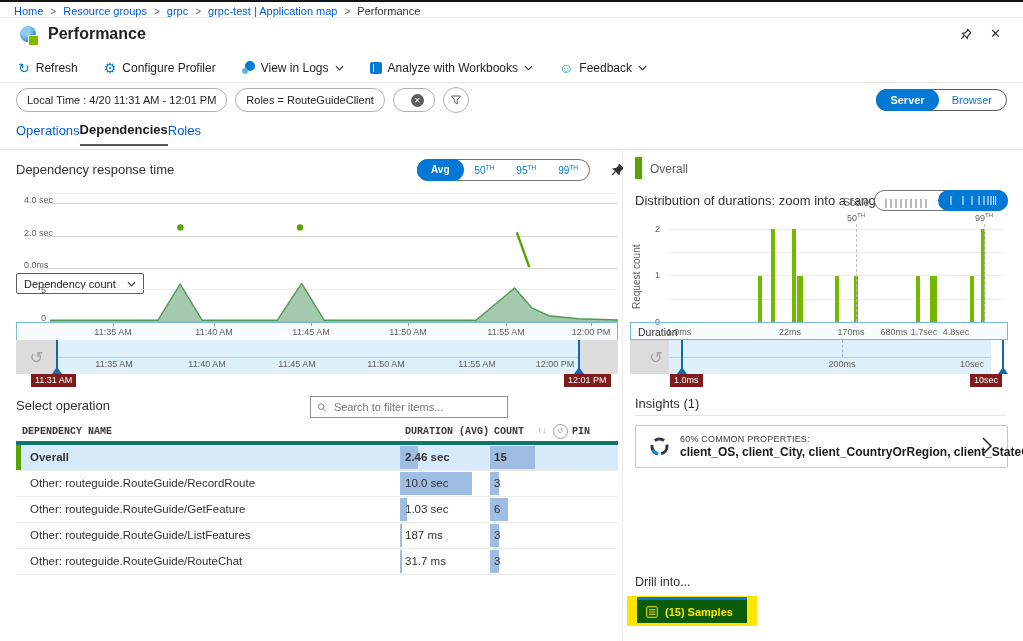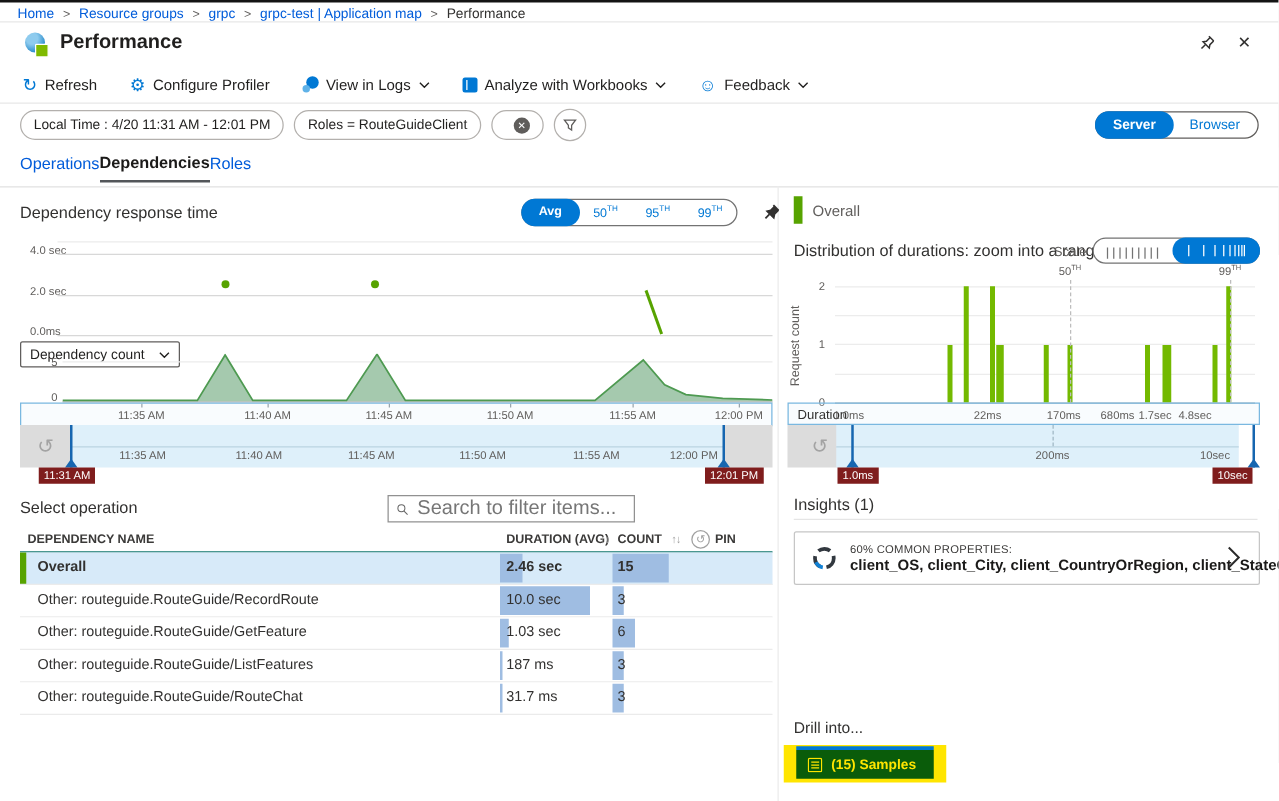--- a/index.html
+++ b/index.html
@@ -75,24 +75,24 @@
   .bmid{position:absolute;left:0;right:0;top:17px;height:1px;background:#bad3e1;}
   .band-tick{position:absolute;top:19px;font-size:9px;color:#605e5c;transform:translateX(-50%);white-space:nowrap;}
   .grayzone{position:absolute;top:0;height:34px;background:#dcdcdc;}
   .bhandle{position:absolute;top:0;width:2px;height:34px;background:#1666b0;cursor:ew-resize;}
   .btri{position:absolute;bottom:0;width:0;height:0;border-left:5px solid transparent;border-right:5px solid transparent;border-bottom:7px solid #1666b0;}
   .bbadge{position:absolute;top:34px;height:13px;background:#7f1d1d;color:#fff;font-size:9px;line-height:13px;padding:0 4px;white-space:nowrap;}
   .bdash{position:absolute;top:0;height:17px;width:0;border-left:1px dashed #9fb6c3;}
   
   .selop-label{position:absolute;left:16px;top:398px;font-size:13px;color:#323130;}
   .searchbox{position:absolute;left:310px;top:396px;width:198px;height:22px;border:1px solid #919191;display:flex;align-items:center;padding:0 6px;gap:5px;background:#fff;box-sizing:border-box;}
-  .searchbox input{border:none;outline:none;font-size:16px;width:100%;color:#333;background:transparent;font-family:inherit;}
+  .searchbox input{border:none;outline:none;font-size:11px;width:100%;color:#333;background:transparent;font-family:inherit;}
   .searchbox input::placeholder{color:#767676;}
   .optable{position:absolute;left:16px;top:423px;width:602px;}
-  .thead{position:relative;height:18px;border-bottom:1px solid #0f766e;font-size:10px;font-weight:700;color:#3b3a39;}
+  .thead{position:relative;height:18px;border-bottom:4px solid #0f766e;font-size:10px;font-weight:700;color:#3b3a39;font-family:Liberation Mono, monospace;}
   .th{position:absolute;top:3px;}
   .sort{position:absolute;top:3px;font-size:9px;font-weight:400;color:#a0a0a0;cursor:pointer;letter-spacing:-1px;}
   .th-reset{position:absolute;top:1px;width:13px;height:13px;border:1px solid #a0a0a0;border-radius:50%;color:#a0a0a0;font-size:9px;line-height:12px;text-align:center;font-weight:400;cursor:pointer;}
   .trow{position:relative;height:25px;border-bottom:1px solid #ebebeb;font-size:11.5px;color:#323130;cursor:pointer;background:#fff;}
   .trow .name{position:absolute;left:14px;top:6px;white-space:nowrap;}
   .dur-bar{position:absolute;left:384px;top:1px;height:23px;background:#9fbde2;}
   .dur-val{position:absolute;left:389px;top:6px;}
   .cnt-bar{position:absolute;left:474px;top:1px;height:23px;background:#9fbde2;}
   .cnt-val{position:absolute;left:478px;top:6px;}
   .trow.selected{background:#d7eaf9;font-weight:700;}

